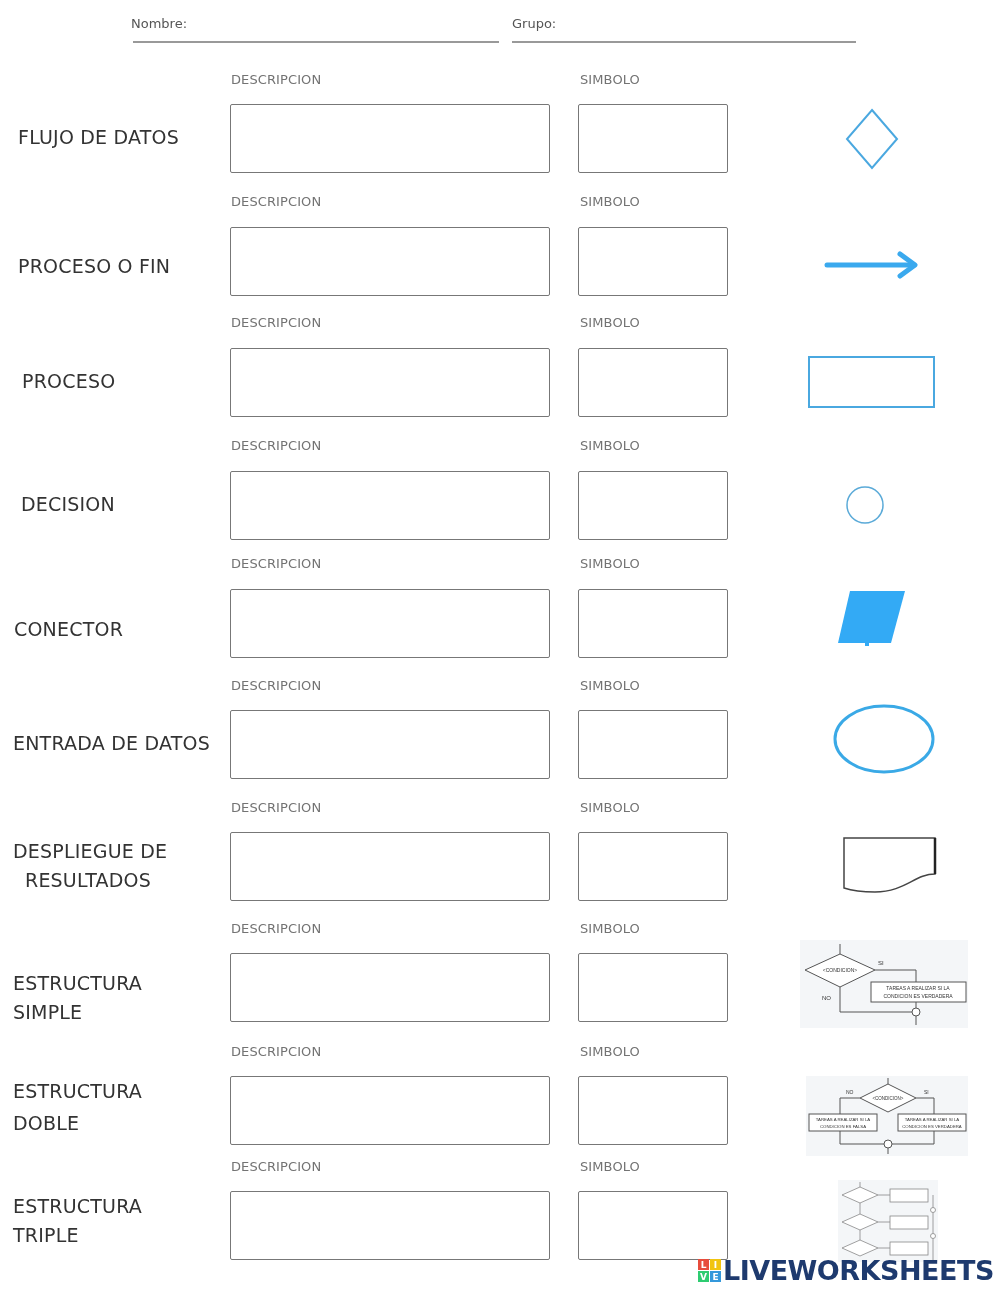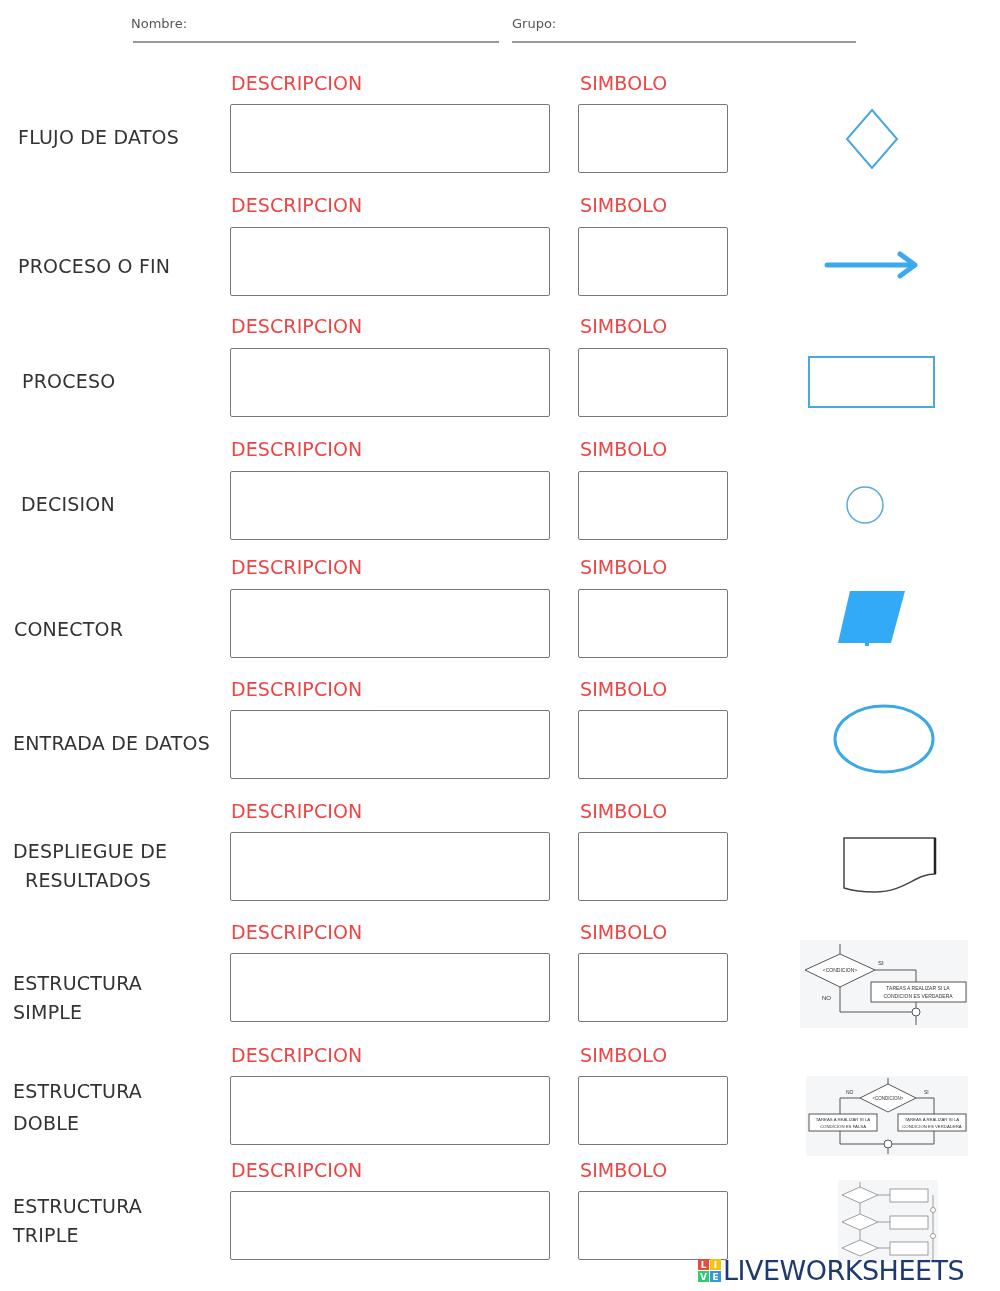--- a/index.html
+++ b/index.html
@@ -1,28 +1,28 @@
 <!DOCTYPE html>
 <html><head>
 <meta charset="utf-8">
 <style>
   html, body { margin:0; padding:0; background:#ffffff; }
   body { width:1000px; height:1291px; position:relative; overflow:hidden; font-family:"Liberation Sans", sans-serif; color:#333; }
   .hdr-label { position:absolute; top:16px; font-size:13px; color:#555; font-family:"DejaVu Sans", sans-serif; }
   .hdr-line { position:absolute; top:41px; height:2px; background:#999; }
   .row-title { position:absolute; font-family:"DejaVu Sans", sans-serif; font-weight:normal; font-size:19px; color:#333; line-height:29px; letter-spacing:0.2px; }
-  .col-head { position:absolute; font-family:"DejaVu Sans", sans-serif; font-size:19px; color:#ef4444; font-weight:normal; letter-spacing:0.1px; }
+  .col-head { position:absolute; font-family:"DejaVu Sans", sans-serif; font-size:13px; color:#737373; font-weight:normal; letter-spacing:0.1px; }
   .box { position:absolute; border:1.5px solid #777; border-radius:2px; background:#fff; box-sizing:border-box; }
   .box.desc { left:230px; width:320px; height:69px; }
   .box.sym { left:578px; width:150px; height:69px; }
   .shape { position:absolute; }
   .logo { position:absolute; left:698px; top:1255px; display:flex; align-items:center; }
   .logo-grid { display:grid; grid-template-columns:11px 11px; grid-template-rows:11px 11px; gap:1px; margin-right:2px; }
   .logo-grid span { display:flex; align-items:center; justify-content:center; font-size:9px; color:#fff; font-weight:bold; font-family:"DejaVu Sans", sans-serif; }
-  .logo-text { font-family:"DejaVu Sans", sans-serif; font-weight:normal; font-size:27px; color:#1e3a6e; letter-spacing:-0.5px; }
+  .logo-text { font-family:"DejaVu Sans", sans-serif; font-weight:bold; font-size:27px; color:#1e3a6e; letter-spacing:-0.5px; }
 </style>
 </head>
 <body>
 
 <span class="hdr-label" style="left:119px;margin-left:12px;">Nombre:</span>
 <div class="hdr-line" style="left:133px;width:366px;"></div>
 <span class="hdr-label" style="left:512px;">Grupo:</span>
 <div class="hdr-line" style="left:512px;width:344px;"></div>
 
 <span class="col-head" style="left:231px;top:72px;">DESCRIPCION</span>

